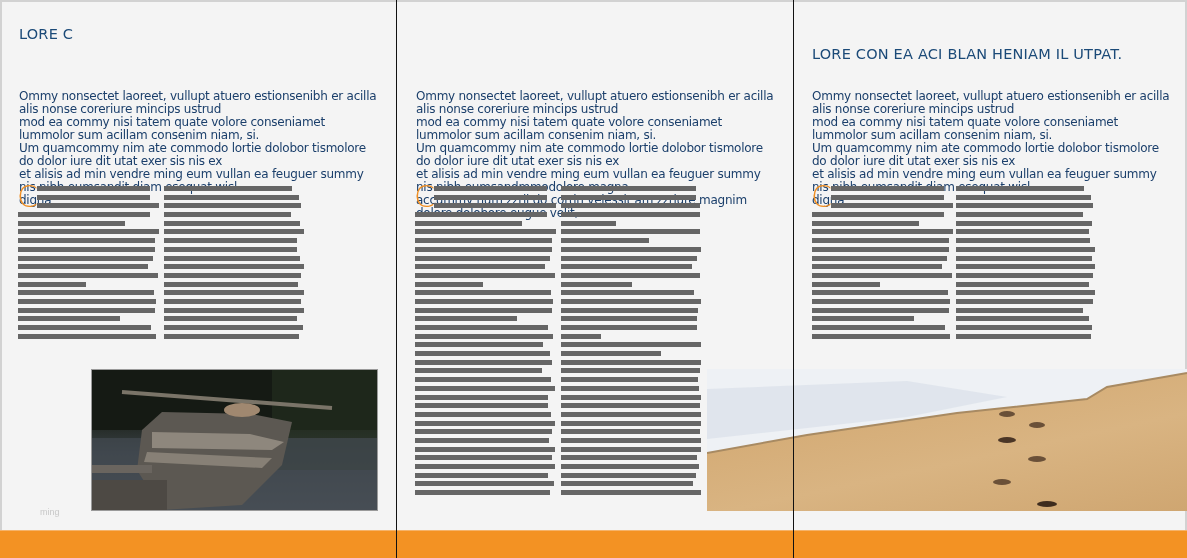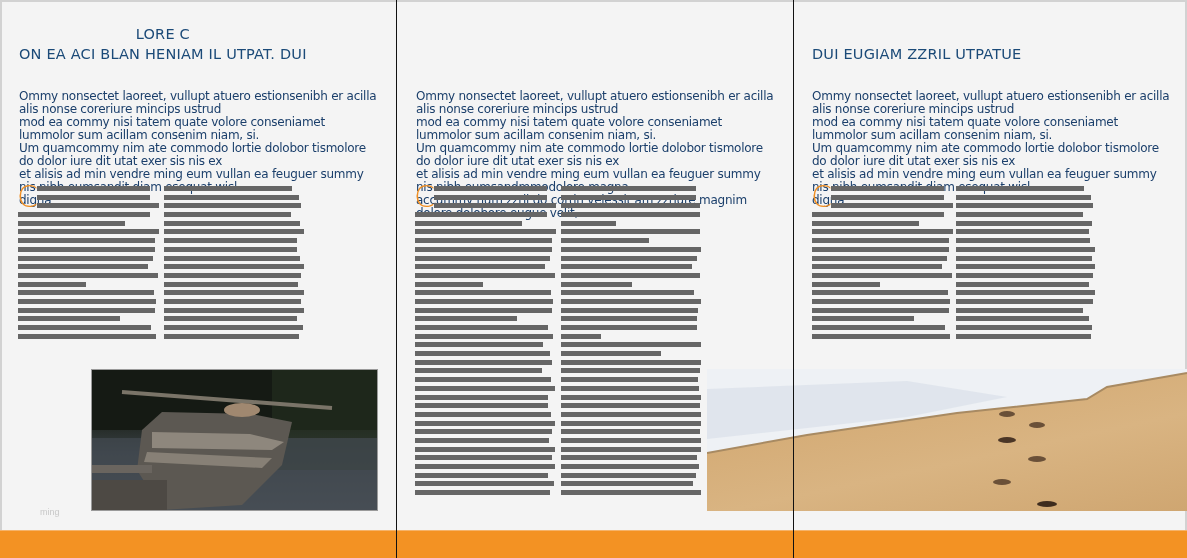--- a/index.html
+++ b/index.html
@@ -20,21 +20,20 @@
   .footer { position: absolute; left: 0; top: 530px; width: 1187px; height: 28px; background: #f39223; border-top: 1px solid #f5b36a; }
 </style>
 </head>
 <body>
 
 <div class="frame"></div>
 
 <div class="page" style="left:0;width:396px;">
   <h1 class="headline" style="left:19px;top:24px;">
     <div>LORE C</div>
-    <div>ON EA ACI BLAN HENIAM IL UTPAT. DUI</div>
   </h1>
   <div class="intro" style="left:19px;top:90px;width:360px;">
     <div>Ommy nonsectet laoreet, vullupt atuero estionsenibh er acilla alis nonse coreriure mincips ustrud</div>
     <div>mod ea commy nisi tatem quate volore conseniamet lummolor sum acillam consenim niam, si.</div>
     <div>Um quamcommy nim ate commodo lortie dolobor tismolore do dolor iure dit utat exer sis nis ex</div>
     <div>et alisis ad min vendre ming eum vullan ea feuguer summy nis nibh eumsandit diam esequat wisl</div>
     <div>digna</div>
   </div>
   <div class="dropcap" style="left:17px;top:182px;">C</div>
   <div class="col" style="left:18px;top:186px;width:142px;">
@@ -180,21 +179,21 @@
       <div class="bar" style="width: 135px; margin-left: 0px;"></div>
       <div class="bar" style="width: 132px; margin-left: 0px;"></div>
       <div class="bar" style="width: 140px; margin-left: 0px;"></div>
     </div>
 </div>
 
 <div class="divider" style="left:793px;"></div>
 
 <div class="page" style="left:794px;width:393px;">
   <h1 class="headline" style="left:18px;top:44px;">
-    <div>DUI EUGIAM ZZRIL UTPATUE</div>
+    <div>LORE CON EA ACI BLAN HENIAM IL UTPAT.</div>
   </h1>
   <div class="intro" style="left:18px;top:90px;width:360px;">
     <div>Ommy nonsectet laoreet, vullupt atuero estionsenibh er acilla alis nonse coreriure mincips ustrud</div>
     <div>mod ea commy nisi tatem quate volore conseniamet lummolor sum acillam consenim niam, si.</div>
     <div>Um quamcommy nim ate commodo lortie dolobor tismolore do dolor iure dit utat exer sis nis ex</div>
     <div>et alisis ad min vendre ming eum vullan ea feuguer summy nis nibh eumsandit diam esequat wisl</div>
     <div>digna</div>
   </div>
   <div class="dropcap" style="left:17px;top:182px;">C</div>
   <div class="col" style="left:18px;top:186px;width:142px;">

